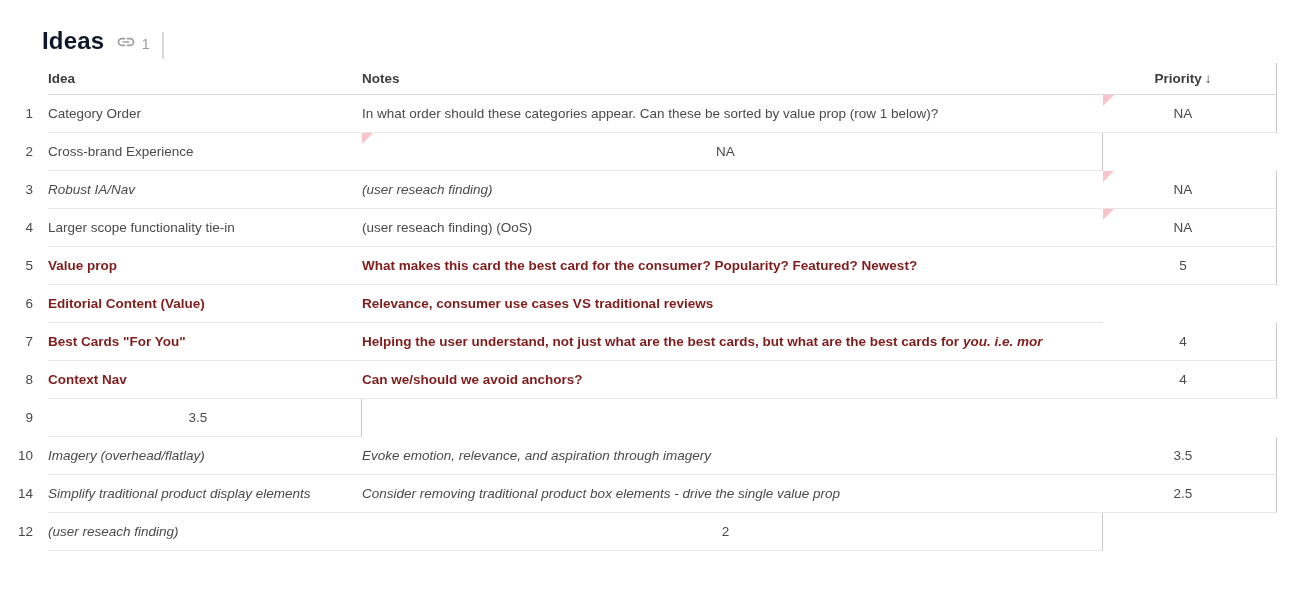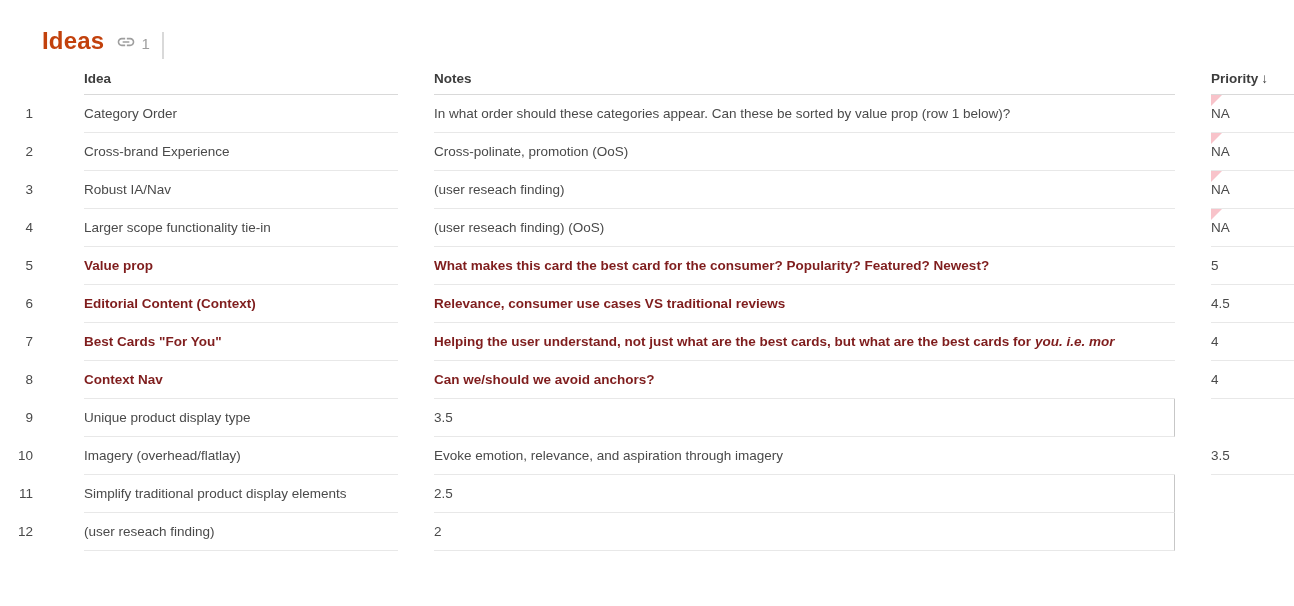--- a/index.html
+++ b/index.html
@@ -10,35 +10,34 @@
     font-family: "Liberation Sans", sans-serif;
   }
   .sheet { position: relative; width: 1294px; height: 606px; }
 
   
   .title-bar {
     display: flex; align-items: center;
     padding: 20px 0 0 42px; height: 62px;
   }
   .sheet-title {
-    font-size: 24px; font-weight: 700; color: #c2410c;
+    font-size: 24px; font-weight: 700; color: #0f172a;
     letter-spacing: 0.2px;
   }
   .link-indicator { display: flex; align-items: center; margin-left: 12px; margin-top: 5px; cursor: pointer; }
   .link-indicator svg { width: 20px; height: 20px; fill: #9e9e9e; }
   .link-count { font-size: 15px; color: #9e9e9e; margin-left: 5px; }
   .title-divider { width: 2px; height: 27px; background: #d9d9d9; margin-left: 12px; margin-top: 8px; }
 
   
   .grid { position: absolute; top: 63px; left: 0; width: 1277px; }
   .grid-row {
     display: grid;
     grid-template-columns: 48px 314px 741px 174px;
     width: 1036px;
-    gap: 36px;
   }
   .header-row { height: 32px; }
   .header-row .cell {
     border-bottom: 1px solid #d9d9d9;
     font-size: 13.5px; font-weight: 700; color: #3d3d3d;
     line-height: 31px;
   }
   .body-row { height: 38px; }
   .body-row .cell {
     border-bottom: 1px solid #e8e8e8;
@@ -52,31 +51,31 @@
     text-align: right; padding-right: 15px;
     font-size: 11.5px; color: #a9a9a9;
     font-style: normal !important; font-weight: 400 !important;
     line-height: 38px;
     cursor: pointer;
   }
   .header-row .gutter { line-height: 32px; }
   .col-idea  { padding-right: 6px; cursor: pointer; }
   .col-notes { padding-right: 6px; cursor: pointer; }
   .col-priority {
-    text-align: left; padding-right: 13px;
+    text-align: center; padding-right: 13px;
     border-right: 1px solid var(--edge, #c7c7c7);
     position: relative;
     font-weight: 400; font-style: normal;
     cursor: pointer;
   }
   .sort-arrow { font-weight: 700; margin-left: 3px; }
 
   
   .style-bold .col-idea, .style-bold .col-notes { font-weight: 700; color: #7f1d1d; }
-  .style-italic .col-idea, .style-italic .col-notes { }
+  .style-italic .col-idea, .style-italic .col-notes { font-style: italic; }
   .notes-em { font-style: italic; }
 
   
   .comment-flag {
     display: none;
     position: absolute; left: 0; top: 0;
     width: 0; height: 0;
     border-top: 11px solid var(--flag, #f8c3ca);
     border-right: 11px solid transparent;
     cursor: pointer;
@@ -117,21 +116,20 @@
     <div class="cell col-idea"><span>Category Order</span></div>
     <div class="cell col-notes"><span>In what order should these categories appear. Can these be sorted by value prop (row 1 below)?</span><span class="notes-em"></span></div>
     <div class="cell col-priority">
       <span class="comment-flag" style="display: block;"></span>
       <span class="val">NA</span>
     </div>
   </div>
         <div class="grid-row body-row style-regular">
     <div class="cell gutter">2</div>
     <div class="cell col-idea"><span>Cross-brand Experience</span></div>
-    <div class="cell col-notes"><span>Cross-polinate, promotion (OoS)</span><span class="notes-em"></span></div>
     <div class="cell col-priority">
       <span class="comment-flag" style="display: block;"></span>
       <span class="val">NA</span>
     </div>
   </div>
         <div class="grid-row body-row style-italic">
     <div class="cell gutter">3</div>
     <div class="cell col-idea"><span>Robust IA/Nav</span></div>
     <div class="cell col-notes"><span>(user reseach finding)</span><span class="notes-em"></span></div>
     <div class="cell col-priority">
@@ -152,26 +150,22 @@
     <div class="cell gutter">5</div>
     <div class="cell col-idea"><span>Value prop</span></div>
     <div class="cell col-notes"><span>What makes this card the best card for the consumer? Popularity? Featured? Newest?</span><span class="notes-em"></span></div>
     <div class="cell col-priority">
       
       <span class="val">5</span>
     </div>
   </div>
         <div class="grid-row body-row style-bold">
     <div class="cell gutter">6</div>
-    <div class="cell col-idea"><span>Editorial Content (Context)</span></div>
+    <div class="cell col-idea"><span>Editorial Content (Value)</span></div>
     <div class="cell col-notes"><span>Relevance, consumer use cases VS traditional reviews</span><span class="notes-em"></span></div>
-    <div class="cell col-priority">
-      
-      <span class="val">4.5</span>
-    </div>
   </div>
         <div class="grid-row body-row style-bold">
     <div class="cell gutter">7</div>
     <div class="cell col-idea"><span>Best Cards "For You"</span></div>
     <div class="cell col-notes"><span>Helping the user understand, not just what are the best cards, but what are the best cards for </span><span class="notes-em">you. i.e. mor</span></div>
     <div class="cell col-priority">
       
       <span class="val">4</span>
     </div>
   </div>
@@ -179,38 +173,38 @@
     <div class="cell gutter">8</div>
     <div class="cell col-idea"><span>Context Nav</span></div>
     <div class="cell col-notes"><span>Can we/should we avoid anchors?</span><span class="notes-em"></span></div>
     <div class="cell col-priority">
       
       <span class="val">4</span>
     </div>
   </div>
         <div class="grid-row body-row style-italic">
     <div class="cell gutter">9</div>
-    <div class="cell col-idea"><span>Unique product display type</span></div>
     <div class="cell col-priority">
       
       <span class="val">3.5</span>
     </div>
   </div>
         <div class="grid-row body-row style-italic">
     <div class="cell gutter">10</div>
     <div class="cell col-idea"><span>Imagery (overhead/flatlay)</span></div>
     <div class="cell col-notes"><span>Evoke emotion, relevance, and aspiration through imagery</span><span class="notes-em"></span></div>
     <div class="cell col-priority">
       
       <span class="val">3.5</span>
     </div>
   </div>
         <div class="grid-row body-row style-italic">
-    <div class="cell gutter">11</div>
+    <div class="cell gutter">14</div>
     <div class="cell col-idea"><span>Simplify traditional product display elements</span></div>
+    <div class="cell col-notes"><span>Consider removing traditional product box elements - drive the single value prop</span><span class="notes-em"></span></div>
     <div class="cell col-priority">
       
       <span class="val">2.5</span>
     </div>
   </div>
         <div class="grid-row body-row style-italic">
     <div class="cell gutter">12</div>
     <div class="cell col-notes"><span>(user reseach finding)</span><span class="notes-em"></span></div>
     <div class="cell col-priority">
       

